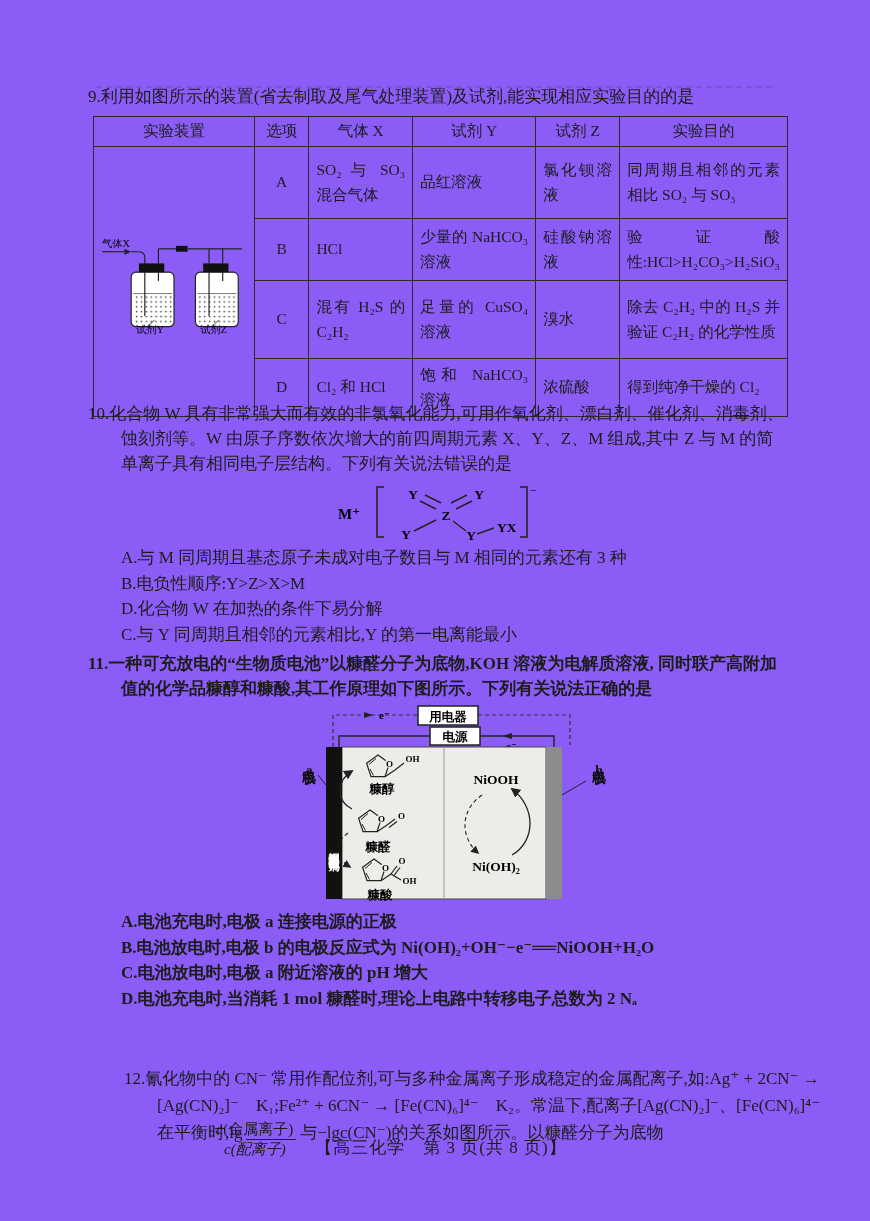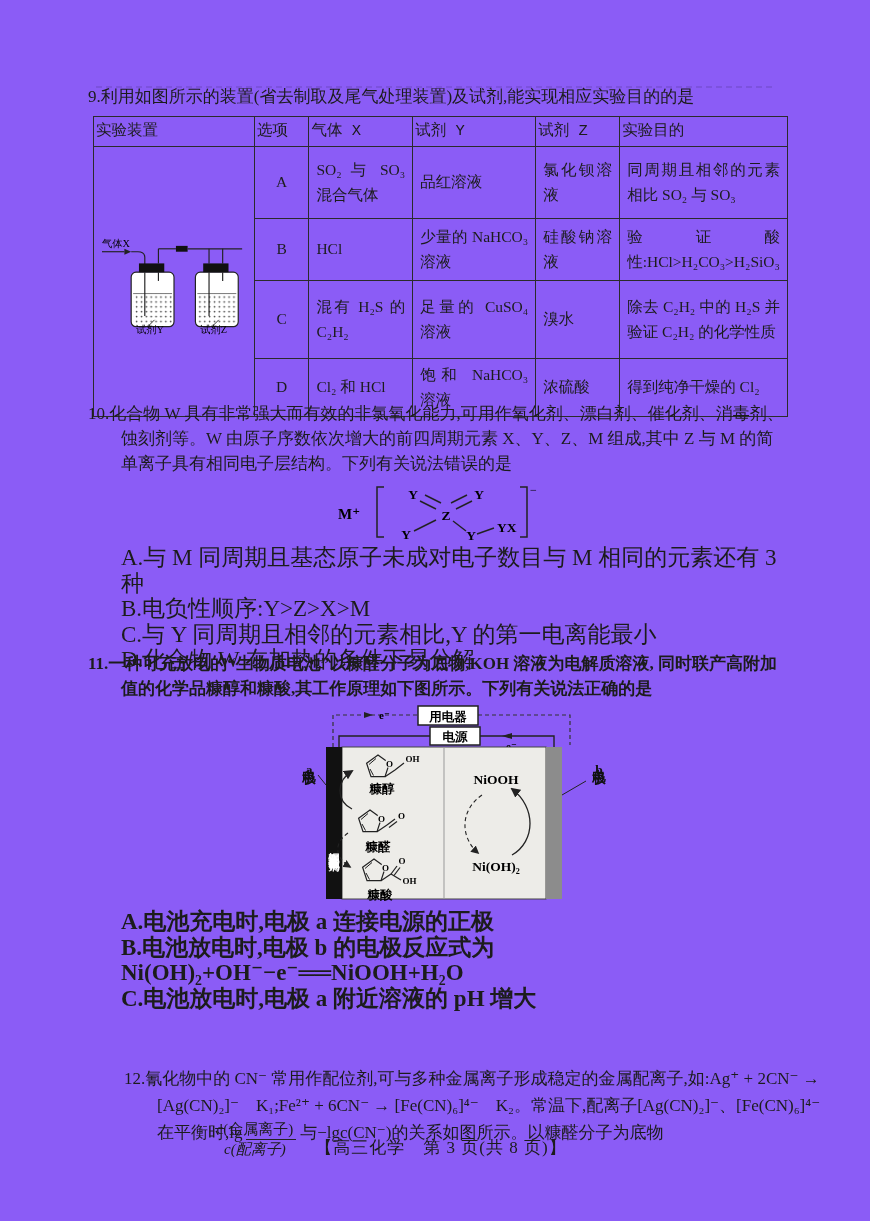--- a/index.html
+++ b/index.html
@@ -1,27 +1,27 @@
 <!DOCTYPE html>
 <html><head>
 <meta charset="utf-8">
 <style>
   html,body{margin:0;padding:0;background:#e8e8e8;}
   .page{position:relative;width:870px;height:1221px;margin:0 auto;background:#8b5cf6;
         font-family:"Liberation Serif","DejaVu Serif",serif;color:#1c1c1c;overflow:hidden;padding-left:12px;}
   .blk{position:absolute;left:88px;width:700px;}
   .artifact{position:absolute;top:86px;left:96px;width:676px;border-top:2px dashed rgba(0,0,0,0.10);}
   .q{padding-left:33px;text-indent:-33px;font-size:17px;line-height:25px;margin:0;}
-  .opts{margin-left:33px;font-size:23px;}
+  .opts{margin-left:33px;font-size:17px;}
   .opts div{line-height:25.5px;}
   
   table.qt{border-collapse:collapse;margin:7px 0 0 5px;table-layout:fixed;}
   table.qt th,table.qt td{border:1.2px solid #2b2b2b;font-weight:normal;font-size:15.5px;
         line-height:1.6;padding:2px 7px;vertical-align:middle;}
-  table.qt th{text-align:left;height:27px;padding:1px 2px;font-family:Liberation Mono, monospace;}
+  table.qt th{text-align:center;height:27px;padding:1px 2px;}
   td.opt{text-align:center;}
   td.just{text-align:justify;}
   tr.ra{height:72px;} tr.rb{height:62px;} tr.rc{height:78px;} tr.rd{height:58px;}
   td.appcell{text-align:left;padding:0;}
   svg text{font-family:"Liberation Serif","DejaVu Serif",serif;}
   .w-structure{display:block;margin:3px 0 2px 245px;}
   .diagram{position:relative;width:310px;height:200px;margin:4px 0 4px 212px;}
   .vlabel{position:absolute;writing-mode:vertical-rl;text-orientation:upright;
           font-size:13.5px;line-height:1;letter-spacing:2px;color:#111;}
   .vcat{position:absolute;left:26px;top:90px;width:16px;height:106px;color:#fff;
@@ -150,22 +150,22 @@
       <line x1="123" y1="30" x2="139" y2="22" stroke="#222" stroke-width="1.4"></line>
       <line x1="118" y1="24" x2="134" y2="16" stroke="#222" stroke-width="1.4"></line>
       <line x1="81" y1="52" x2="103" y2="41" stroke="#222" stroke-width="1.4"></line>
       <line x1="120" y1="42" x2="133" y2="52" stroke="#222" stroke-width="1.4"></line>
       <line x1="144" y1="55" x2="161" y2="49" stroke="#222" stroke-width="1.4"></line>
     </svg>
 
     <div class="opts">
       <div>A.与 M 同周期且基态原子未成对电子数目与 M 相同的元素还有 3 种</div>
       <div>B.电负性顺序:Y&gt;Z&gt;X&gt;M</div>
+      <div>D.化合物 W 在加热的条件下易分解</div>
       <div>C.与 Y 同周期且相邻的元素相比,Y 的第一电离能最小</div>
-      <div>D.化合物 W 在加热的条件下易分解</div>
     </div>
   </div>
 
   <div class="blk" style="top:651px;font-weight:bold;">
     <p class="q"><span>11.</span><span>一种可充放电的“生物质电池”以糠醛分子为底物,KOH 溶液为电解质溶液, 同时联产高附加值的化学品糠醇和糠酸,其工作原理如下图所示。下列有关说法正确的是</span></p>
 
     <div class="diagram">
       <svg width="310" height="200" viewBox="0 0 310 200" style="position:absolute;left:0;top:0;">
         <defs>
           <marker id="arr" viewBox="0 0 10 10" refX="8" refY="5" markerWidth="7.5" markerHeight="7.5" orient="auto-start-reverse">
@@ -243,20 +243,21 @@
       </svg>
       <div class="vlabel" style="left:2px;top:53px;">电极a</div>
       <div class="vlabel" style="left:292px;top:53px;">电极b</div>
       <div class="vcat">铜基双功能催化剂</div>
     </div>
 
     <div class="opts">
       <div>A.电池充电时,电极 a 连接电源的正极</div>
       <div>B.电池放电时,电极 b 的电极反应式为 Ni(OH)₂+OH⁻−e⁻══NiOOH+H₂O</div>
       <div>C.电池放电时,电极 a 附近溶液的 pH 增大</div>
+      <div>D.电池充电时,当消耗 1 mol 糠醛时,理论上电路中转移电子总数为 2 Nₐ</div>
     </div>
   </div>
 
   <div class="blk" style="top:1065px;margin-left:36px;">
     <p class="q" style="line-height:27px;"><span>12.</span><span>氰化物中的 CN⁻ 常用作配位剂,可与多种金属离子形成稳定的金属配离子,如:Ag⁺ + 2CN⁻ → [Ag(CN)₂]⁻　K₁;Fe²⁺ + 6CN⁻ → [Fe(CN)₆]⁴⁻　K₂。常温下,配离子[Ag(CN)₂]⁻、[Fe(CN)₆]⁴⁻ 在平衡时,lg</span><span class="frac"><span class="num">c(金属离子)</span><span class="den">c(配离子)</span></span><span>与−lgc(CN⁻)的关系如图所示。以糠醛分子为底物</span></p>
   </div>
 
   <div class="footer">【高三化学　第 3 页(共 8 页)】</div>
 </div>
 

